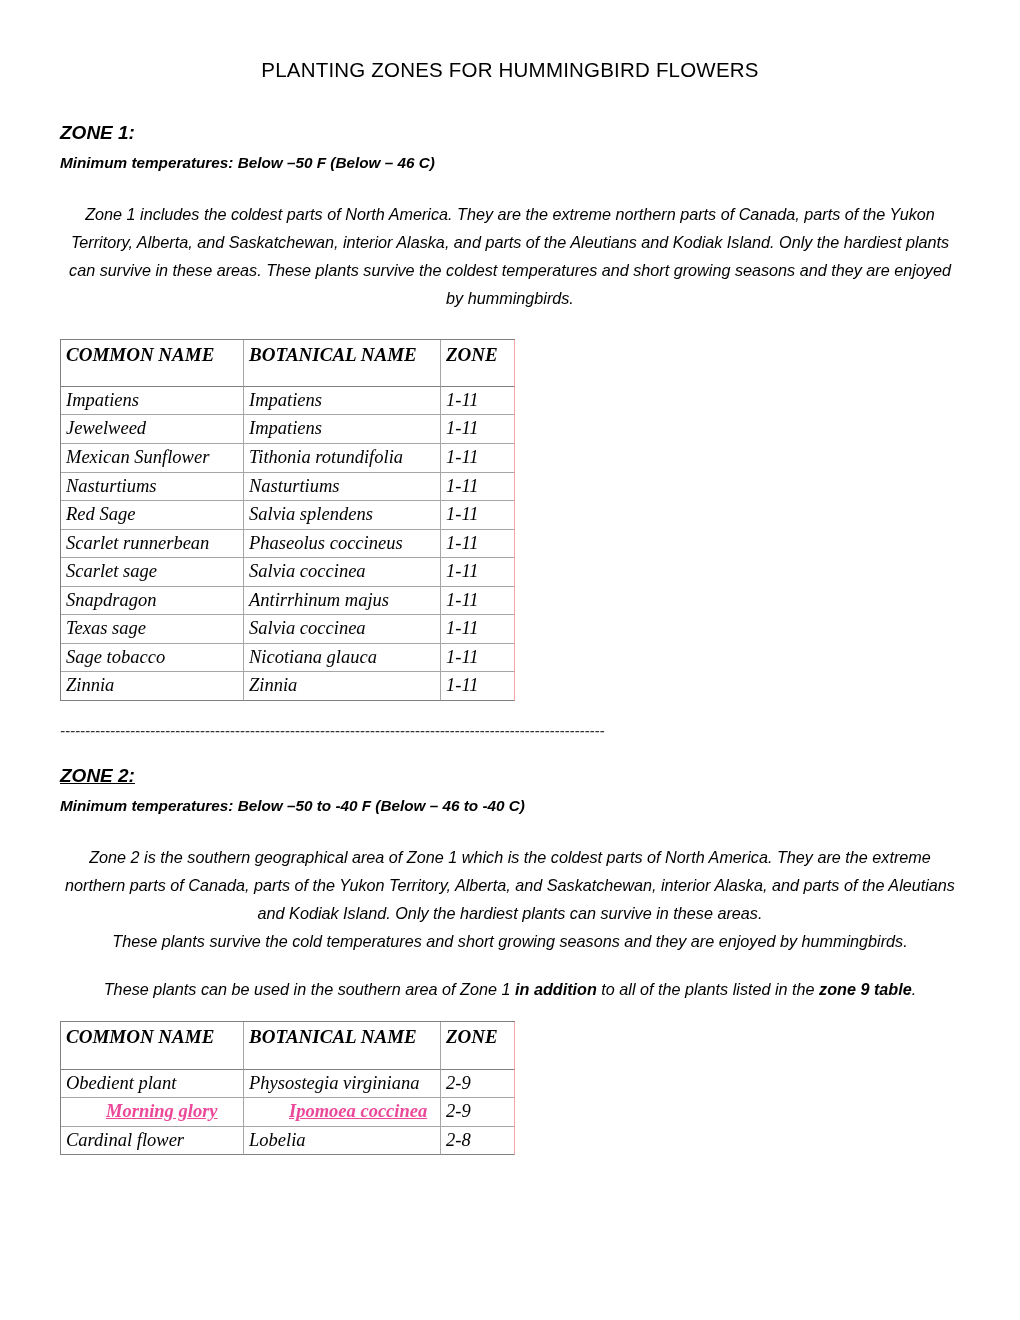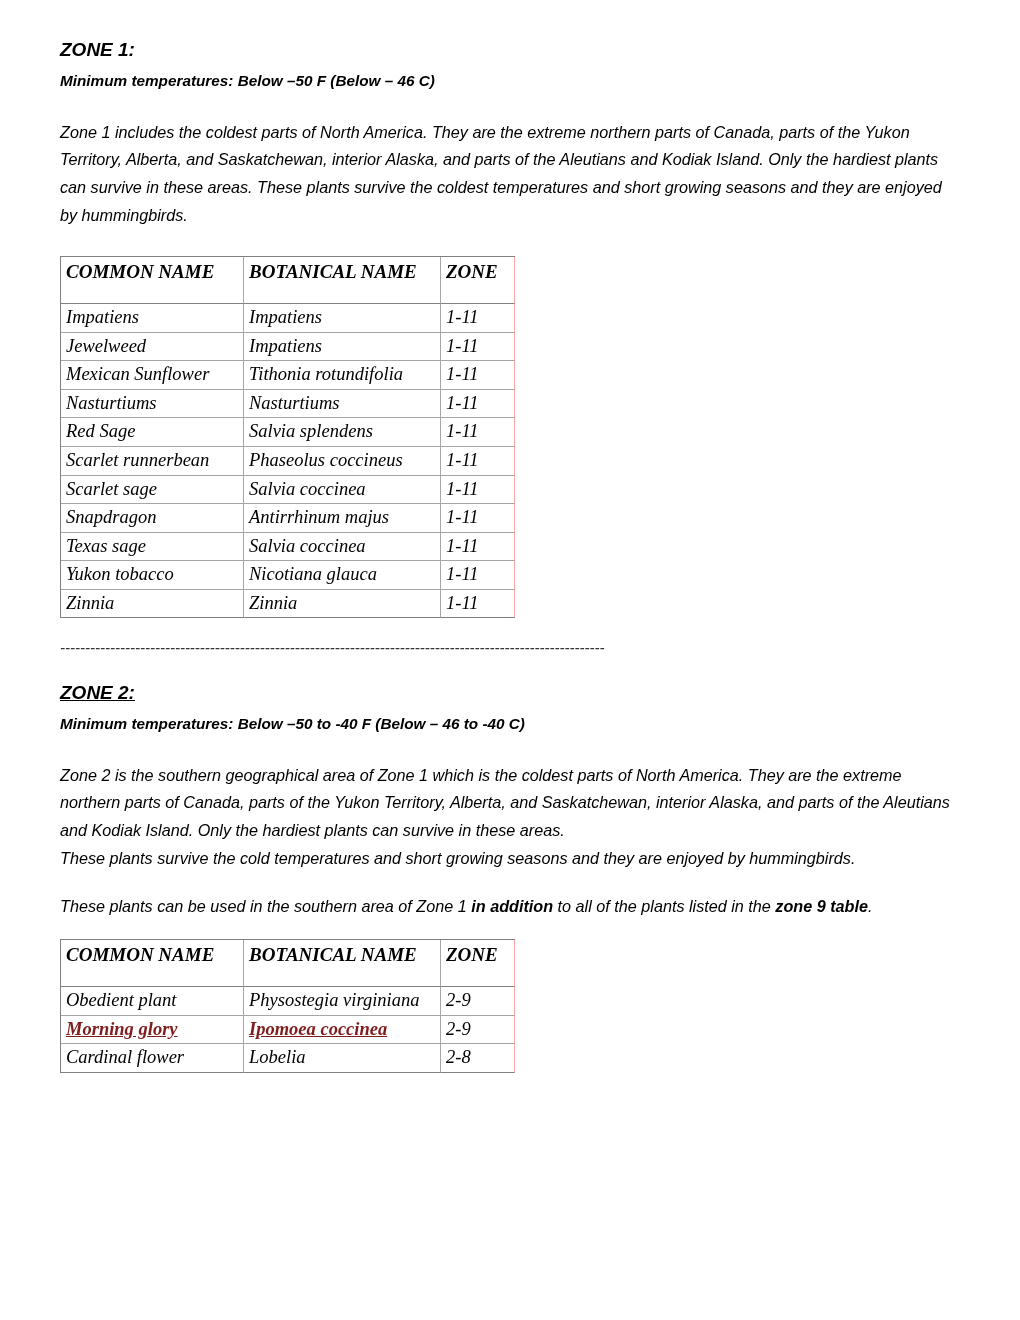--- a/index.html
+++ b/index.html
@@ -55,21 +55,21 @@
     margin: 0;
     padding-top: 9px;
     line-height: 1.3;
   }
   p.body-text {
     font-family: "Liberation Sans", sans-serif;
     font-size: 16.2px;
     font-weight: 400;
     line-height: 1.72;
     margin: 0;
-    text-align: left;
+    text-align: center;
   }
   .gap-1 { height: 28px; }
   .gap-2 { height: 26px; }
   .gap-3 { height: 22px; }
   .gap-4 { height: 20px; }
   .gap-5 { height: 24px; }
   .gap-6 { height: 18px; }
 
   table.zone-table {
     border-collapse: separate;
@@ -99,42 +99,44 @@
     font-weight: bold;
     font-size: 19px;
     padding-top: 3px;
     padding-bottom: 20px;
   }
   .col-common { width: 172px; }
   .col-botanical { width: 186px; }
   .col-zone { width: 63px; }
 
   a.tbl-link {
-    color: #7f1d1d;
+    color: #ec4899;
     font-weight: bold;
     text-decoration: underline;
+    margin-left: 40px;
   }
 
   .separator {
     font-family: "Liberation Sans", sans-serif;
     font-size: 15px;
     letter-spacing: 0px;
     color: #333333;
     white-space: nowrap;
     overflow: hidden;
     line-height: 1.1;
     margin: 0;
   }
   strong.inline-b { font-weight: bold; }
 </style>
 </head>
 <body>
 
 <div class="page">
 
+  <h1 class="doc-title">PLANTING ZONES FOR HUMMINGBIRD FLOWERS</h1>
 
   <div class="content">
 
     <div class="spacer-top-zone1"></div>
 
     <div>
       <div class="zone-heading">ZONE 1:</div>
       <div class="zone-subheading">Minimum temperatures: Below –50 F (Below – 46 C)</div>
 
       <div class="gap-1"></div>
@@ -191,21 +193,21 @@
               <td class="col-common">Snapdragon</td>
               <td class="col-botanical">Antirrhinum majus</td>
               <td class="col-zone">1-11</td>
             </tr>
             <tr>
               <td class="col-common">Texas sage</td>
               <td class="col-botanical">Salvia coccinea</td>
               <td class="col-zone">1-11</td>
             </tr>
             <tr>
-              <td class="col-common">Yukon tobacco</td>
+              <td class="col-common">Sage tobacco</td>
               <td class="col-botanical">Nicotiana glauca</td>
               <td class="col-zone">1-11</td>
             </tr>
             <tr>
               <td class="col-common">Zinnia</td>
               <td class="col-botanical">Zinnia</td>
               <td class="col-zone">1-11</td>
             </tr>
           </tbody>
       </table>

